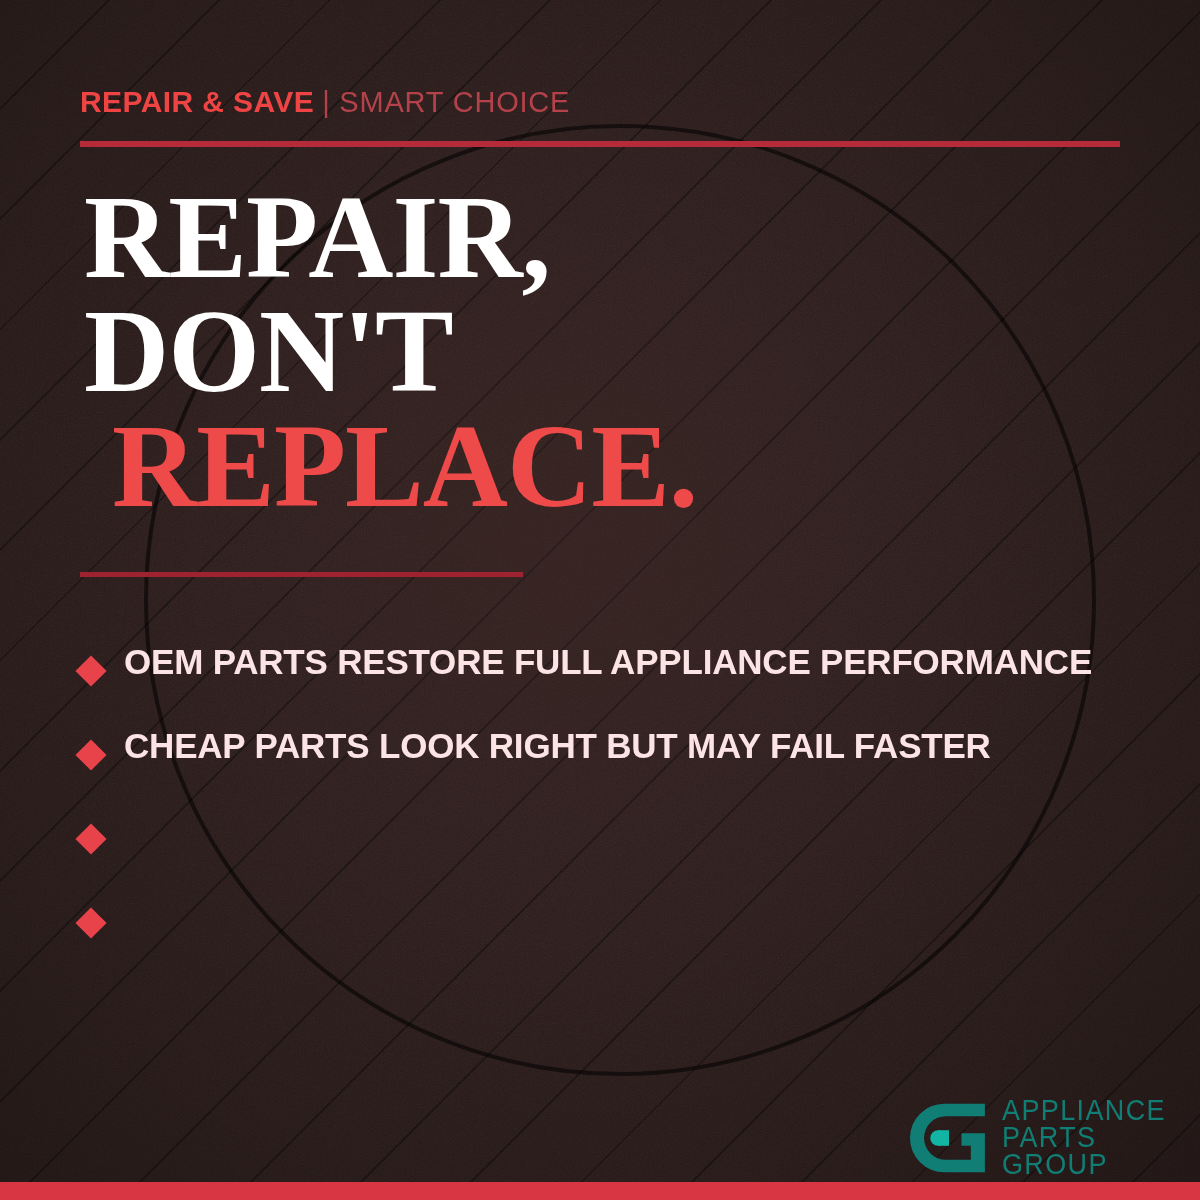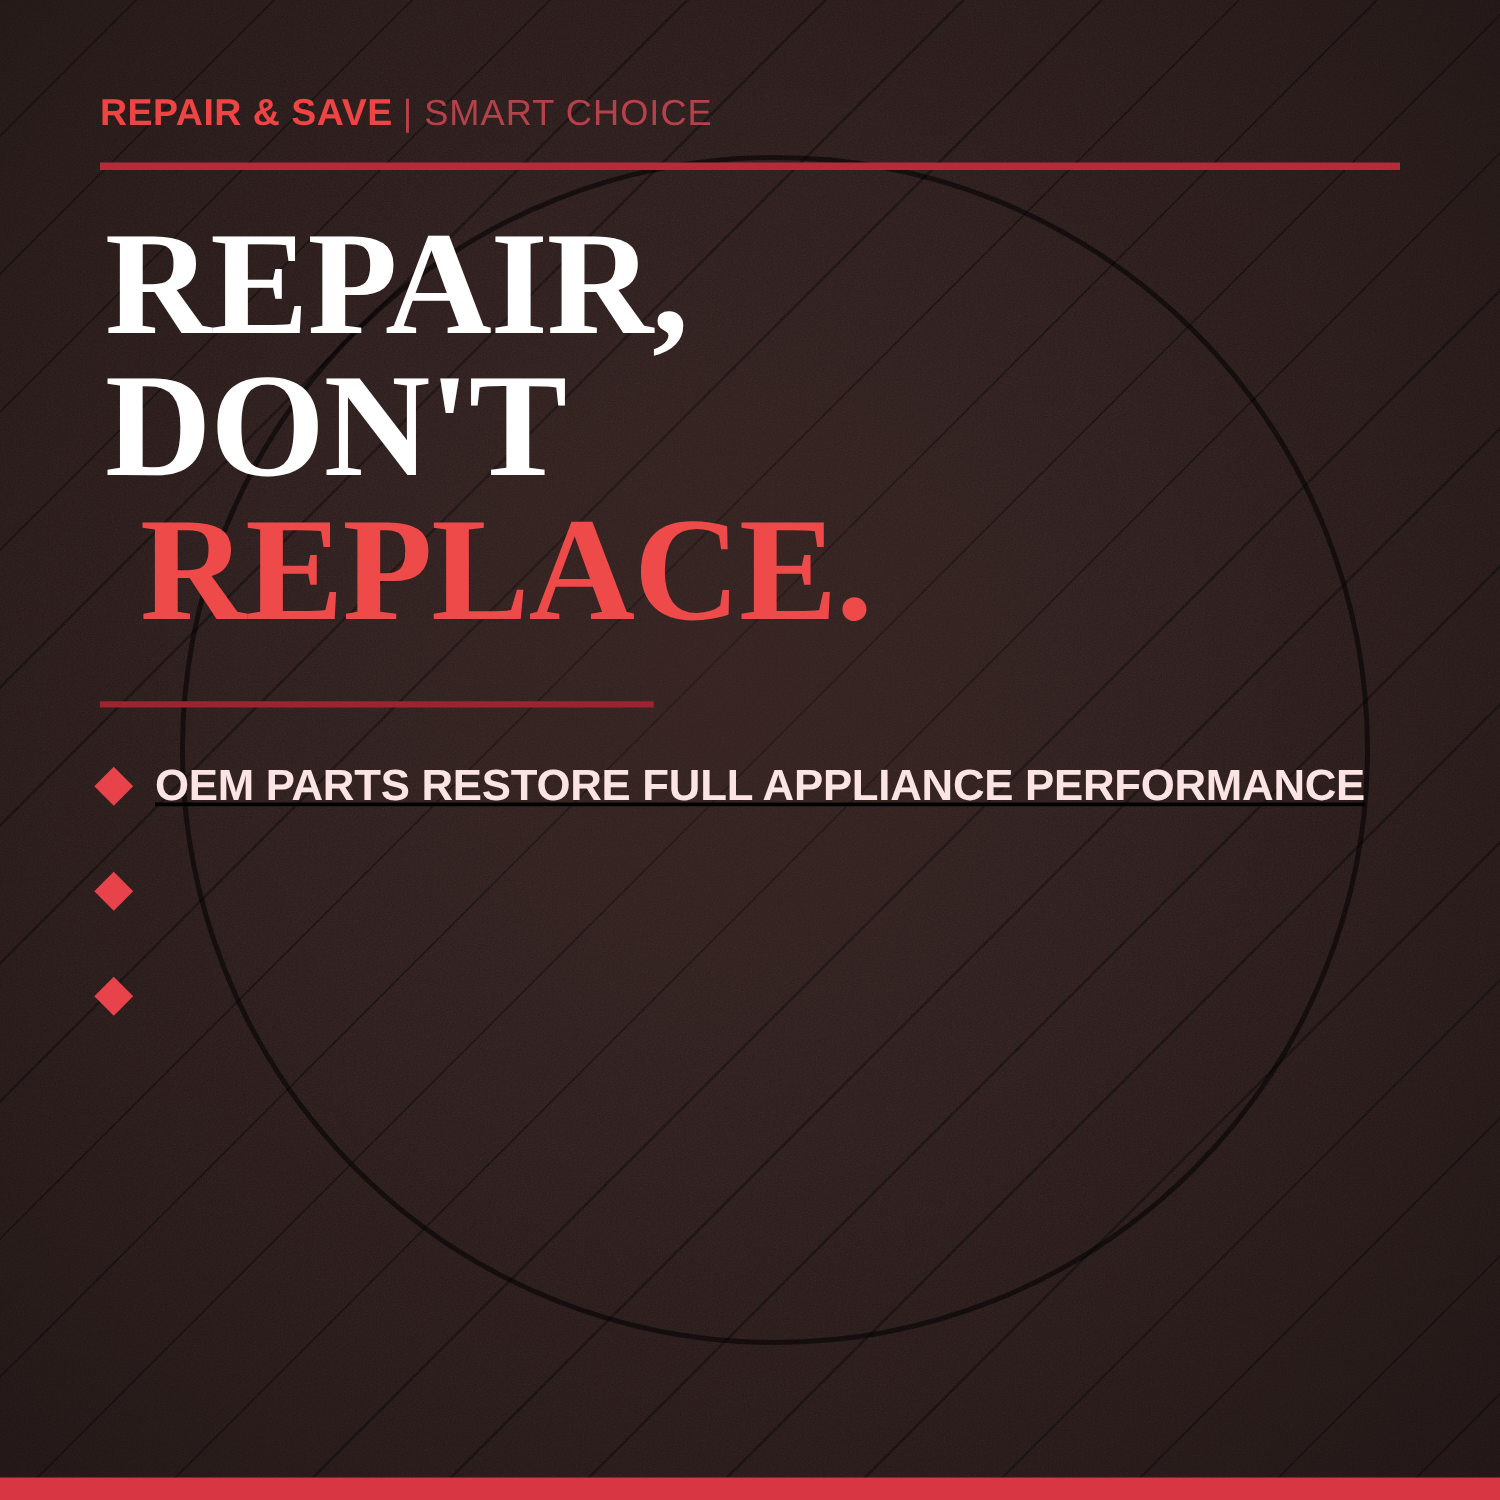--- a/index.html
+++ b/index.html
@@ -48,21 +48,21 @@
     background:radial-gradient(ellipse at 48% 45%,
        rgba(70,44,40,0.35) 0%,
        rgba(43,27,26,0.0) 42%,
        rgba(12,7,7,0.40) 100%);
     pointer-events:none;
   }
 
   
   .content {
     position:absolute;
-    left:80px; top:4px;
+    left:80px; top:15px;
     width:1040px; height:840px;
   }
 
   
   .eyebrow {
     position:absolute;
     left:0; top:72px;
     white-space:nowrap;
     font-size:30px;
     letter-spacing:.4px;
@@ -111,24 +111,23 @@
   }
 
   
   .bullets {
     position:absolute;
     left:0; top:583px;
     width:1060px;
   }
   .bullet {
     display:flex;
-    align-items:center;
+    align-items:flex-end;
     height:84px;
     white-space:nowrap;
-    text-decoration:underline;
   }
   .bullet-marker {
     width:22px; height:22px;
     background:#e8424a;
     transform:rotate(45deg);
     flex:0 0 auto;
     margin-right:22px;
   }
   .bullet-text {
     font-family:"Liberation Sans", sans-serif;
@@ -211,24 +210,41 @@
 
     <div class="rule-mid"></div>
 
     <div class="bullets">
       <div class="bullet">
         <span class="bullet-marker"></span>
         <span class="bullet-text">OEM PARTS RESTORE FULL APPLIANCE PERFORMANCE</span>
       </div>
       <div class="bullet">
         <span class="bullet-marker"></span>
+        <span class="bullet-text">CHEAP PARTS LOOK RIGHT BUT MAY FAIL FASTER</span>
+      </div>
+      <div class="bullet">
+        <span class="bullet-marker"></span>
       </div>
       <div class="bullet">
         <span class="bullet-marker"></span>
       </div>
     </div>
 
   </div>
 
+  <div class="logo">
+    <svg class="logo-mark" viewBox="0 0 100 100">
+      <path d="M96 6 H44 A40 40 0 0 0 44 94 H96 V44 H66 V60 H78 V78 H46
+               A28 28 0 0 1 46 22 H96 Z" fill="#107e74"></path>
+      <circle cx="36" cy="50" r="10" fill="#12b5a3"></circle>
+      <rect x="36" y="40" width="14" height="20" fill="#12b5a3"></rect>
+    </svg>
+    <div class="logo-words">
+      <span>APPLIANCE</span>
+      <span>PARTS</span>
+      <span>GROUP</span>
+    </div>
+  </div>
 
   <div class="bottom-bar"></div>
 
 </div>
 
 </body></html>

